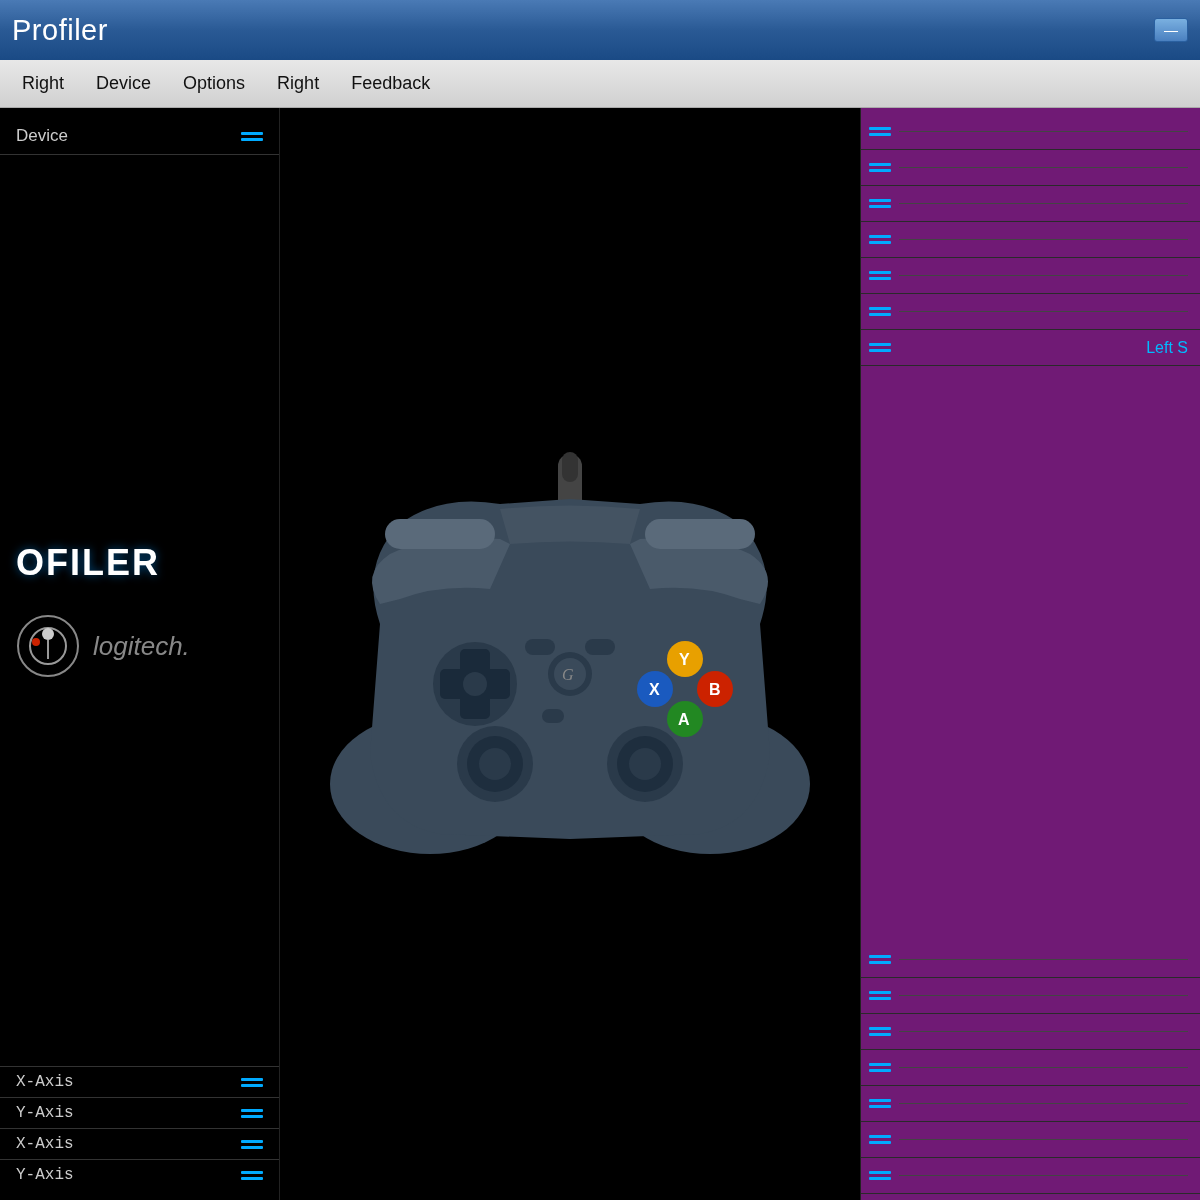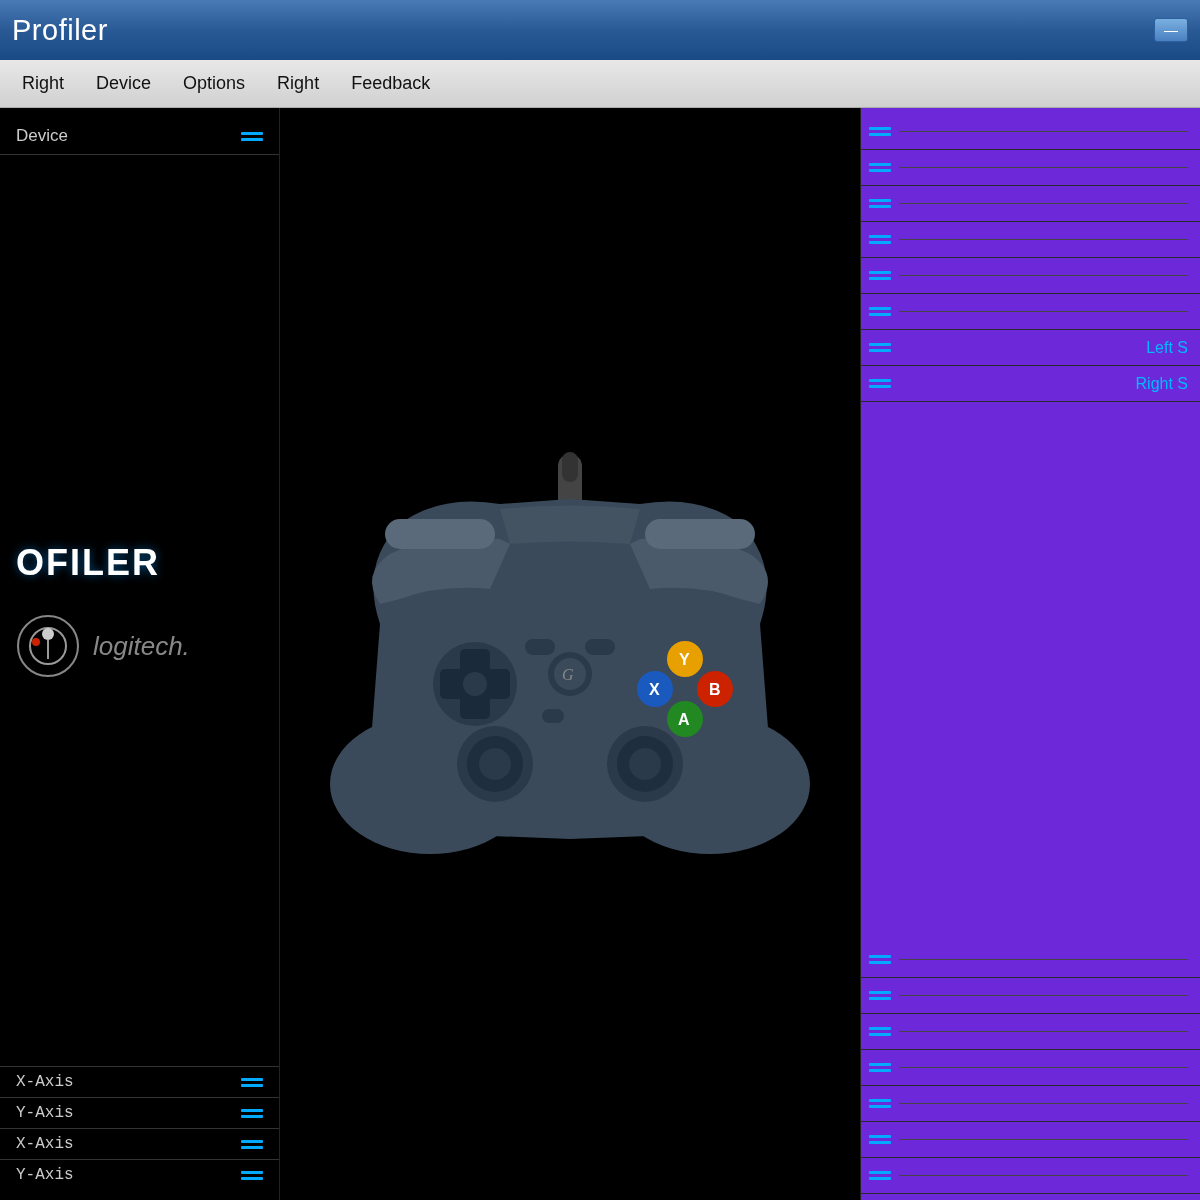--- a/index.html
+++ b/index.html
@@ -148,21 +148,21 @@
     .gamepad-container {
       width: 540px;
       height: 420px;
       position: relative;
     }
 
     
     .right-panel {
       width: 340px;
       height: 100%;
-      background: #6d28d9;
+      background: #701a75;
       border-left: 1px solid #222;
       display: flex;
       flex-direction: column;
       padding: 6px 0;
     }
 
     .right-row {
       display: flex;
       align-items: center;
       padding: 4px 12px 4px 8px;
@@ -387,27 +387,20 @@
     </div>
 
     <div class="right-row">
       <div class="dbl-line">
           <span></span>
           <span></span>
         </div>
       <span class="right-row-label">Left S</span>
     </div>
 
-    <div class="right-row">
-      <div class="dbl-line">
-          <span></span>
-          <span></span>
-        </div>
-      <span class="right-row-label">Right S</span>
-    </div>
 
     <div style="flex:1;"></div>
 
     <div class="right-row">
       <div class="dbl-line">
           <span></span>
           <span></span>
         </div>
       <div class="right-row-line"></div>
     </div>

